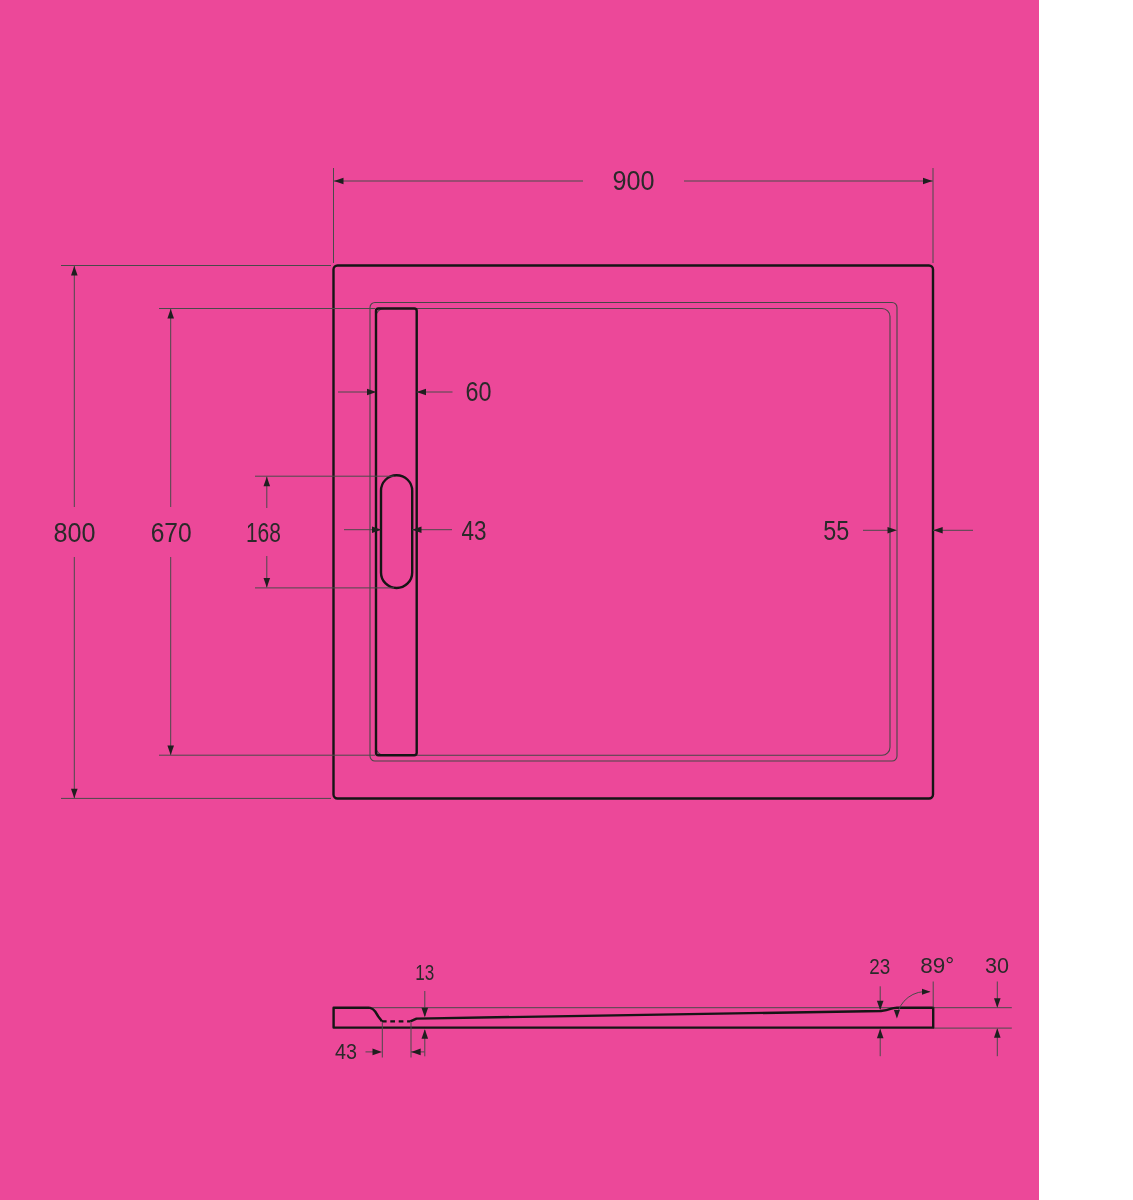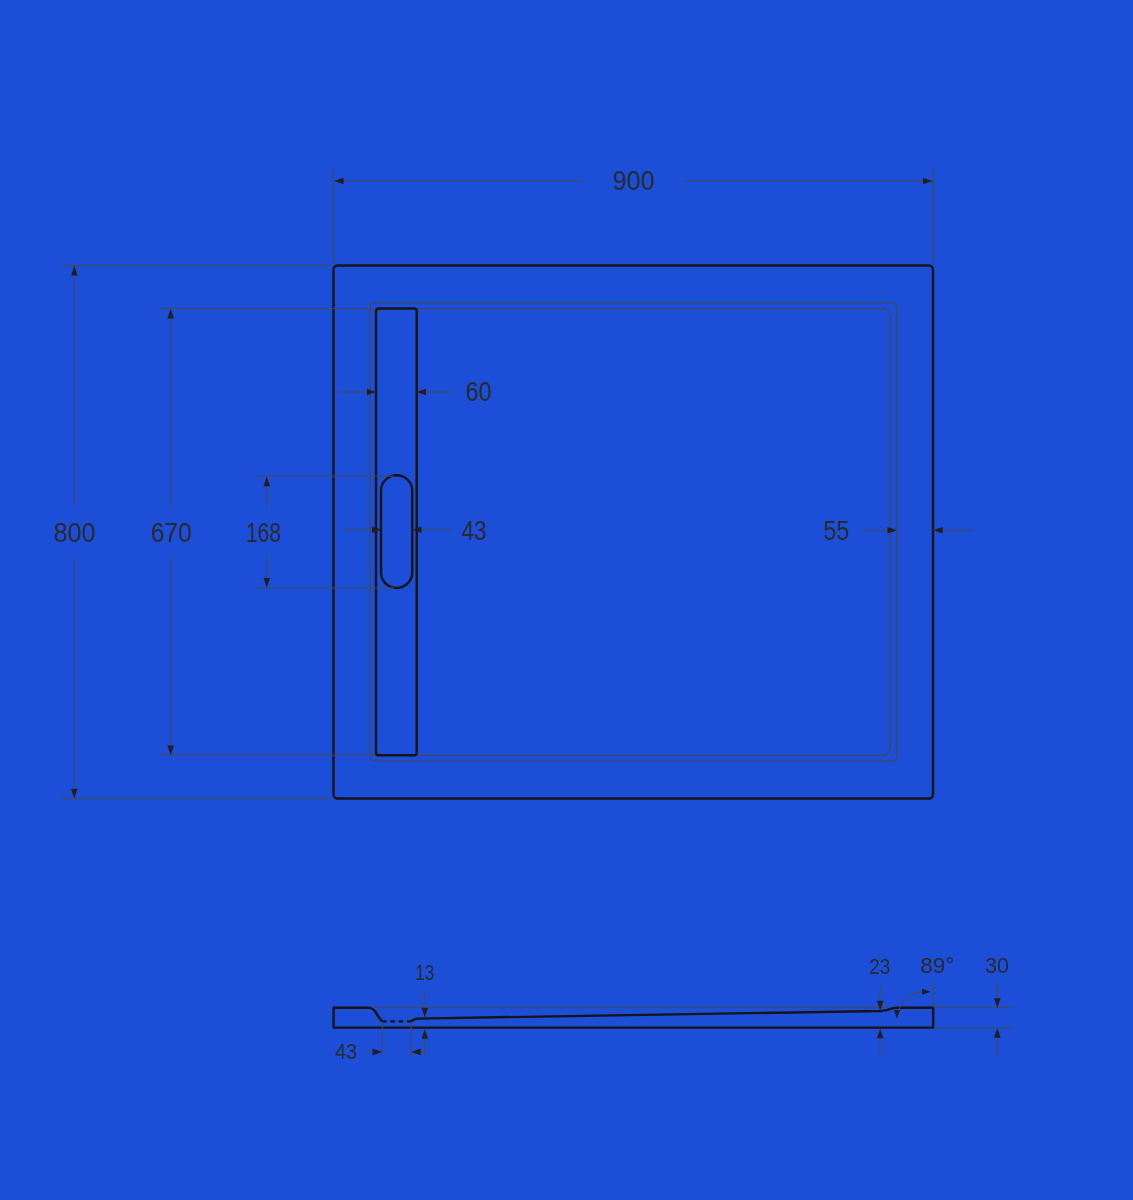--- a/index.html
+++ b/index.html
@@ -1,16 +1,16 @@
 <!DOCTYPE html>
 <html><head>
 <meta charset="utf-8">
 <style>
 html,body{margin:0;padding:0;background:#ffffff;}
-#page{width:1133px;height:1200px;background:#1d4ed8;overflow:hidden;}
+#page{width:1039px;height:1200px;background:#ec4899;overflow:hidden;}
 text{font-family:"Liberation Sans",sans-serif;}
 </style>
 </head>
 <body>
 
 <div id="page">
 
 <svg width="1133" height="1200" viewBox="0 0 1133 1200">
 
 <rect x="333.5" y="265.5" width="599.5" height="533" rx="4" fill="none" stroke="#151515" stroke-width="2.4"></rect>

